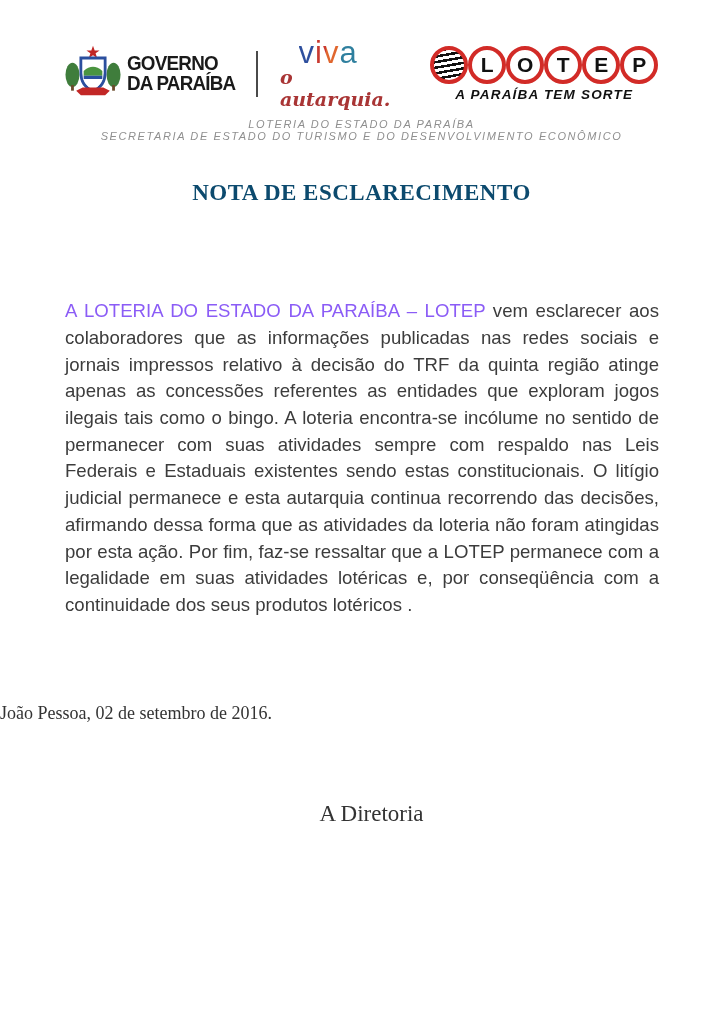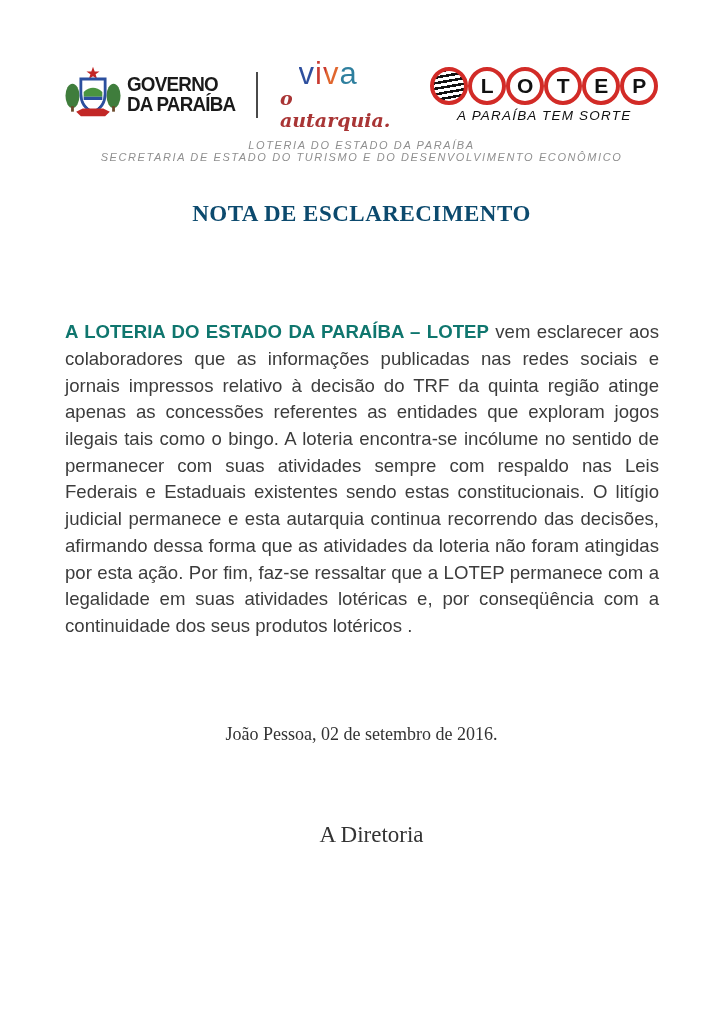--- a/index.html
+++ b/index.html
@@ -8,21 +8,21 @@
     position: relative;
     width: 723px;
     height: 1024px;
     margin: 0 auto;
     background: #ffffff;
     font-family: "Liberation Sans", sans-serif;
     overflow: hidden;
   }
 
   
-  .letterhead { padding-top: 58px; }
+  .letterhead { padding-top: 37px; }
   .logo-row {
     display: flex;
     justify-content: center;
     align-items: center;
     gap: 14px;
   }
   .gov-block { display: flex; align-items: center; gap: 6px; }
   .gov-text {
     font-weight: bold;
     font-size: 20px;
@@ -65,21 +65,21 @@
     display: flex; align-items: center; justify-content: center;
     font-weight: bold;
     font-size: 21px;
     color: #111;
     margin-right: 0px;
   }
   .lotep-globe {
     background: repeating-linear-gradient(170deg, #111 0 2.5px, #fff 2.5px 5.5px);
   }
   .lotep-tagline {
-    font-weight: normal;
+    font-weight: bold;
     font-style: italic;
     font-size: 13.5px;
     color: #111;
     letter-spacing: 1.2px;
     margin-top: 3px;
   }
 
   .secretaria {
     text-align: center;
     font-style: italic;
@@ -101,24 +101,24 @@
     color: #0c4a6e;
   }
   .doc-body {
     margin: 92px 65px 0 65px;
     width: 594px;
     font-size: 18.6px;
     line-height: 26.7px;
     color: #3c3c3c;
     text-align: justify;
   }
-  .doc-body .lead { font-weight: bold; color: #0f766e; }
+  .doc-body .lead { font-weight: normal; color: #8b5cf6; }
   .doc-date {
     margin-top: 84px;
-    text-align: center;
+    text-align: left;
     font-family: "Liberation Serif", serif;
     font-size: 18px;
     color: #333;
   }
   .doc-signature {
     margin-top: 77px;
     text-align: center;
     font-family: "Liberation Serif", serif;
     font-size: 23px;
     color: #333;

